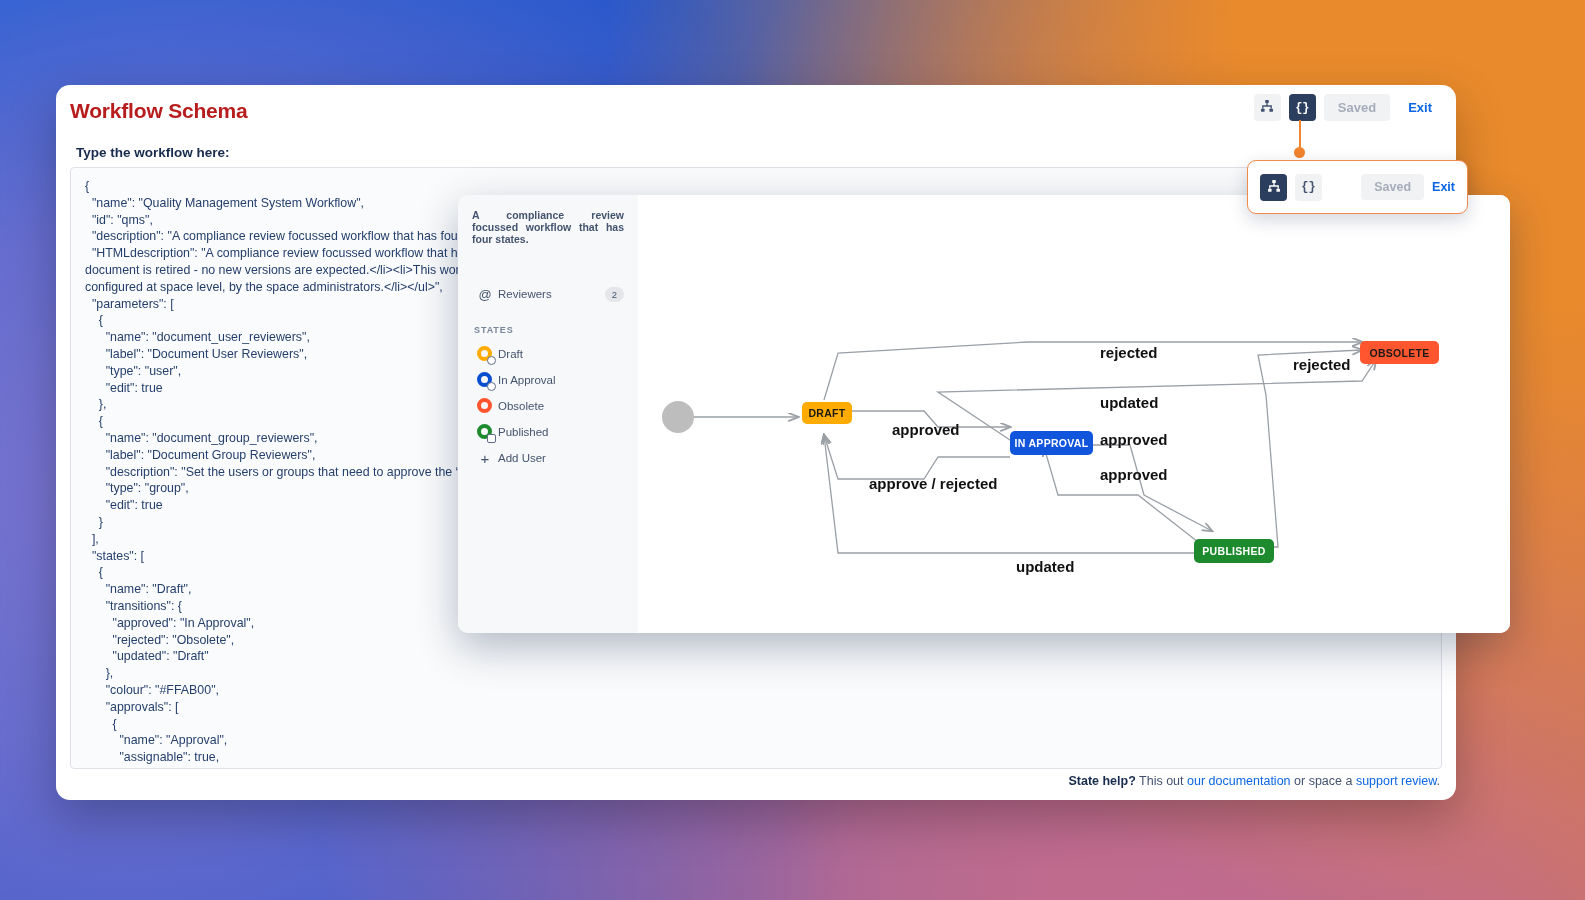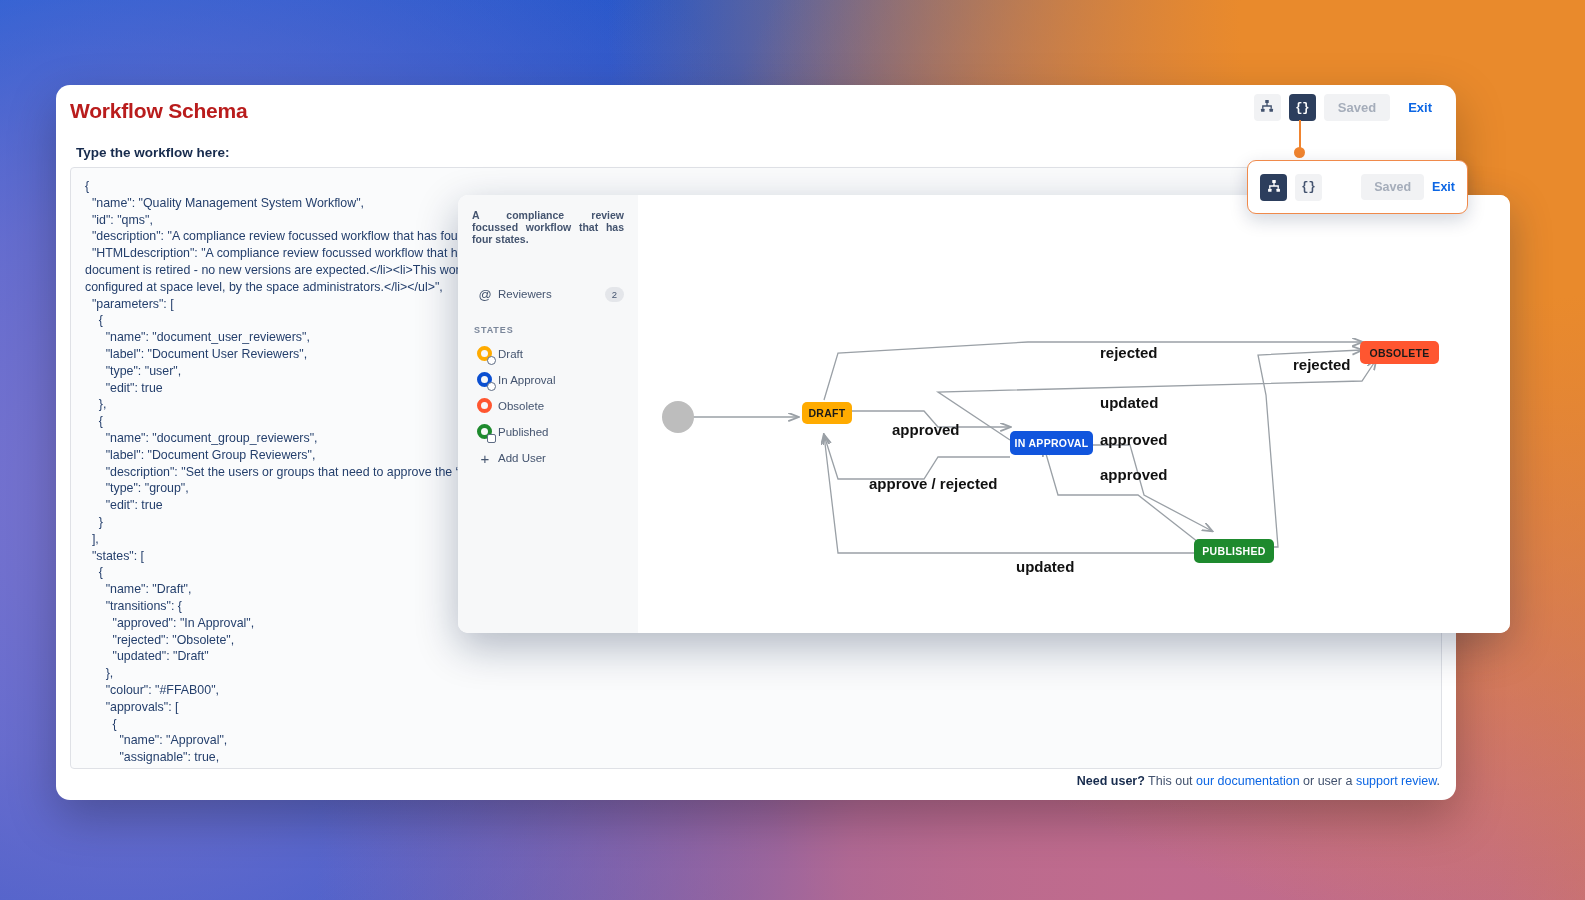--- a/index.html
+++ b/index.html
@@ -295,24 +295,24 @@
       "colour": "#FFAB00",
       "approvals": [
         {
           "name": "Approval",
           "assignable": true,
           "approval_label": "Approve",</div>
       <div id="code-scrollbar"></div>
     </div>
 
     <div id="footer">
-      <b>Need user?</b>
+      <b>State help?</b>
       <span>This out</span>
       <a href="#">our documentation</a>
-      <span>or user a</span>
+      <span>or space a</span>
       <a href="#">support review</a><span>.</span>
     </div>
   </div>
 
   <div id="diagram-window">
 
     <div id="diagram-sidebar">
       <div id="wf-description">A compliance review focussed workflow that has four states.</div>
 
       <div class="side-row">

